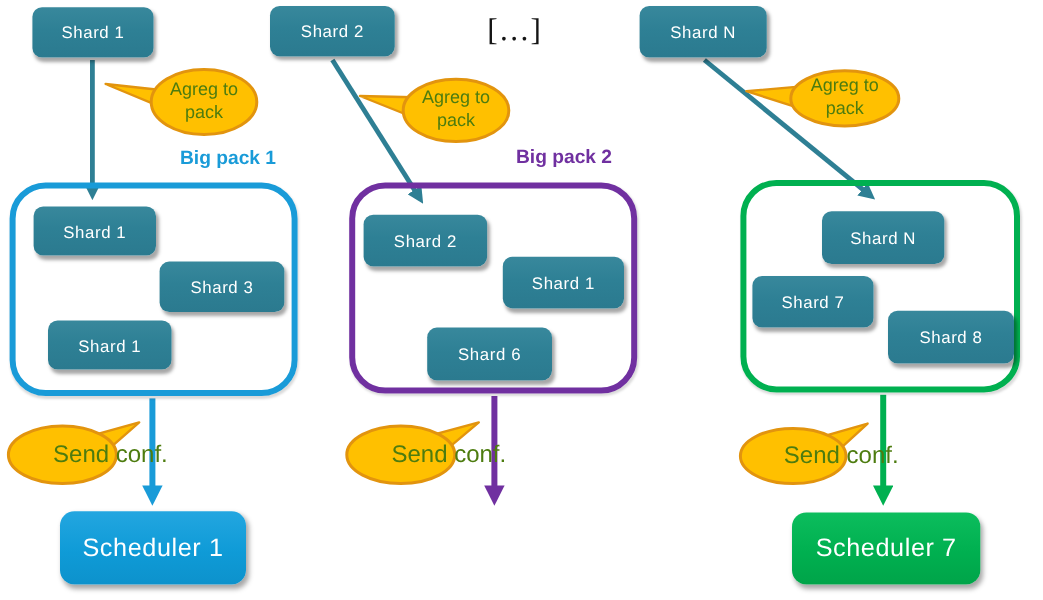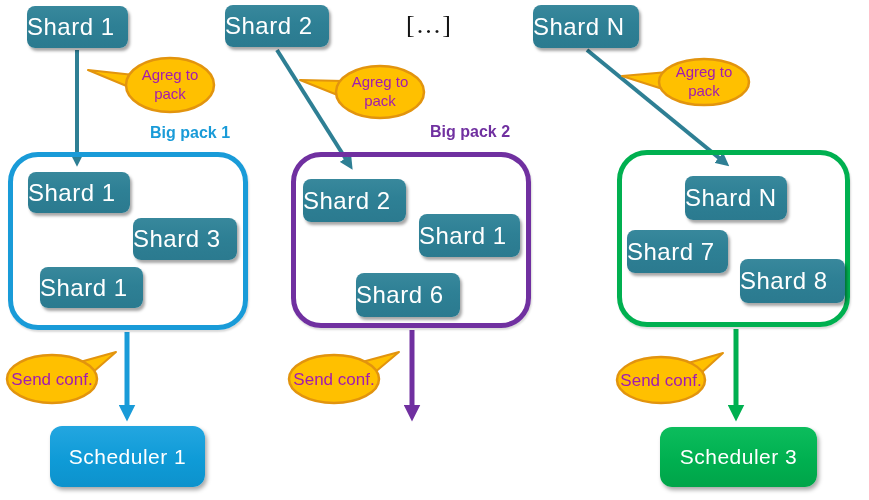--- a/index.html
+++ b/index.html
@@ -2,41 +2,41 @@
 <html><head>
 <meta charset="utf-8">
 <style>
   html,body{margin:0;padding:0;background:#ffffff;}
   .stage{
     position:relative;width:869px;height:500px;background:#ffffff;overflow:hidden;
     font-family:"Liberation Sans", sans-serif;
   }
   .layer{position:absolute;left:0;top:0;width:869px;height:500px;}
   .shard{
-    position:absolute;display:flex;align-items:center;
+    position:absolute;display:flex;align-items:center;justify-content:center;
     background:linear-gradient(180deg,#38889c 0%,#2e8095 45%,#2b7a8f 100%);
-    color:#ffffff;font-size:24px;border-radius:8px;
+    color:#ffffff;font-size:14px;border-radius:8px;
     box-shadow:2px 3px 3px rgba(0,0,0,0.35);
     letter-spacing:0.5px;
   }
   .pack{
     position:absolute;border:5px solid;border-radius:30px;background:transparent;
     box-shadow:1px 2px 2px rgba(0,0,0,0.15);
   }
   .pack-label{position:absolute;font-size:16px;font-weight:bold;white-space:nowrap;}
   .scheduler{
     position:absolute;display:flex;align-items:center;justify-content:center;
     color:#ffffff;font-size:21px;border-radius:12px;
     box-shadow:2px 3px 4px rgba(0,0,0,0.35);letter-spacing:0.5px;
   }
   .bubble-text{
     position:absolute;display:flex;align-items:center;justify-content:center;
-    text-align:center;color:#a21caf;font-size:15px;line-height:1.25;
+    text-align:center;color:#4d7c0f;font-size:15px;line-height:1.25;
   }
-  .send-text{font-size:17px;white-space:nowrap;}
+  .send-text{font-size:20px;white-space:nowrap;margin-left:40px;}
   .ellipsis{
     position:absolute;color:#141414;font-family:"Liberation Serif", serif;
     font-size:26px;letter-spacing:2px;white-space:nowrap;
   }
   .c-blue{color:#199bd8;} .b-blue{border-color:#199bd8;} .f-blue{background:linear-gradient(180deg,#23a6e0 0%,#0f9bd7 55%,#0d92cc 100%);}
   .c-purple{color:#7030a0;} .b-purple{border-color:#7030a0;} .f-purple{background:linear-gradient(180deg,#7d3cae 0%,#7030a0 55%,#662b93 100%);}
   .c-green{color:#00b050;} .b-green{border-color:#00b050;} .f-green{background:linear-gradient(180deg,#0cbd5d 0%,#00b050 55%,#00a449 100%);}
 </style>
 </head>
 <body>
@@ -147,16 +147,16 @@
       <span>Shard 7</span>
     </div>
   <div class="shard" style="left:740px;top:259px;width:105px;height:44px;">
       <span>Shard 8</span>
     </div>
 
   <div class="scheduler f-blue" style="left:50px;top:426px;width:155px;height:61px;">
       <span>Scheduler 1</span>
     </div>
   <div class="scheduler f-green" style="left:660px;top:427px;width:157px;height:60px;">
-      <span>Scheduler 3</span>
+      <span>Scheduler 7</span>
     </div>
 
 </div>
 
 </body></html>

